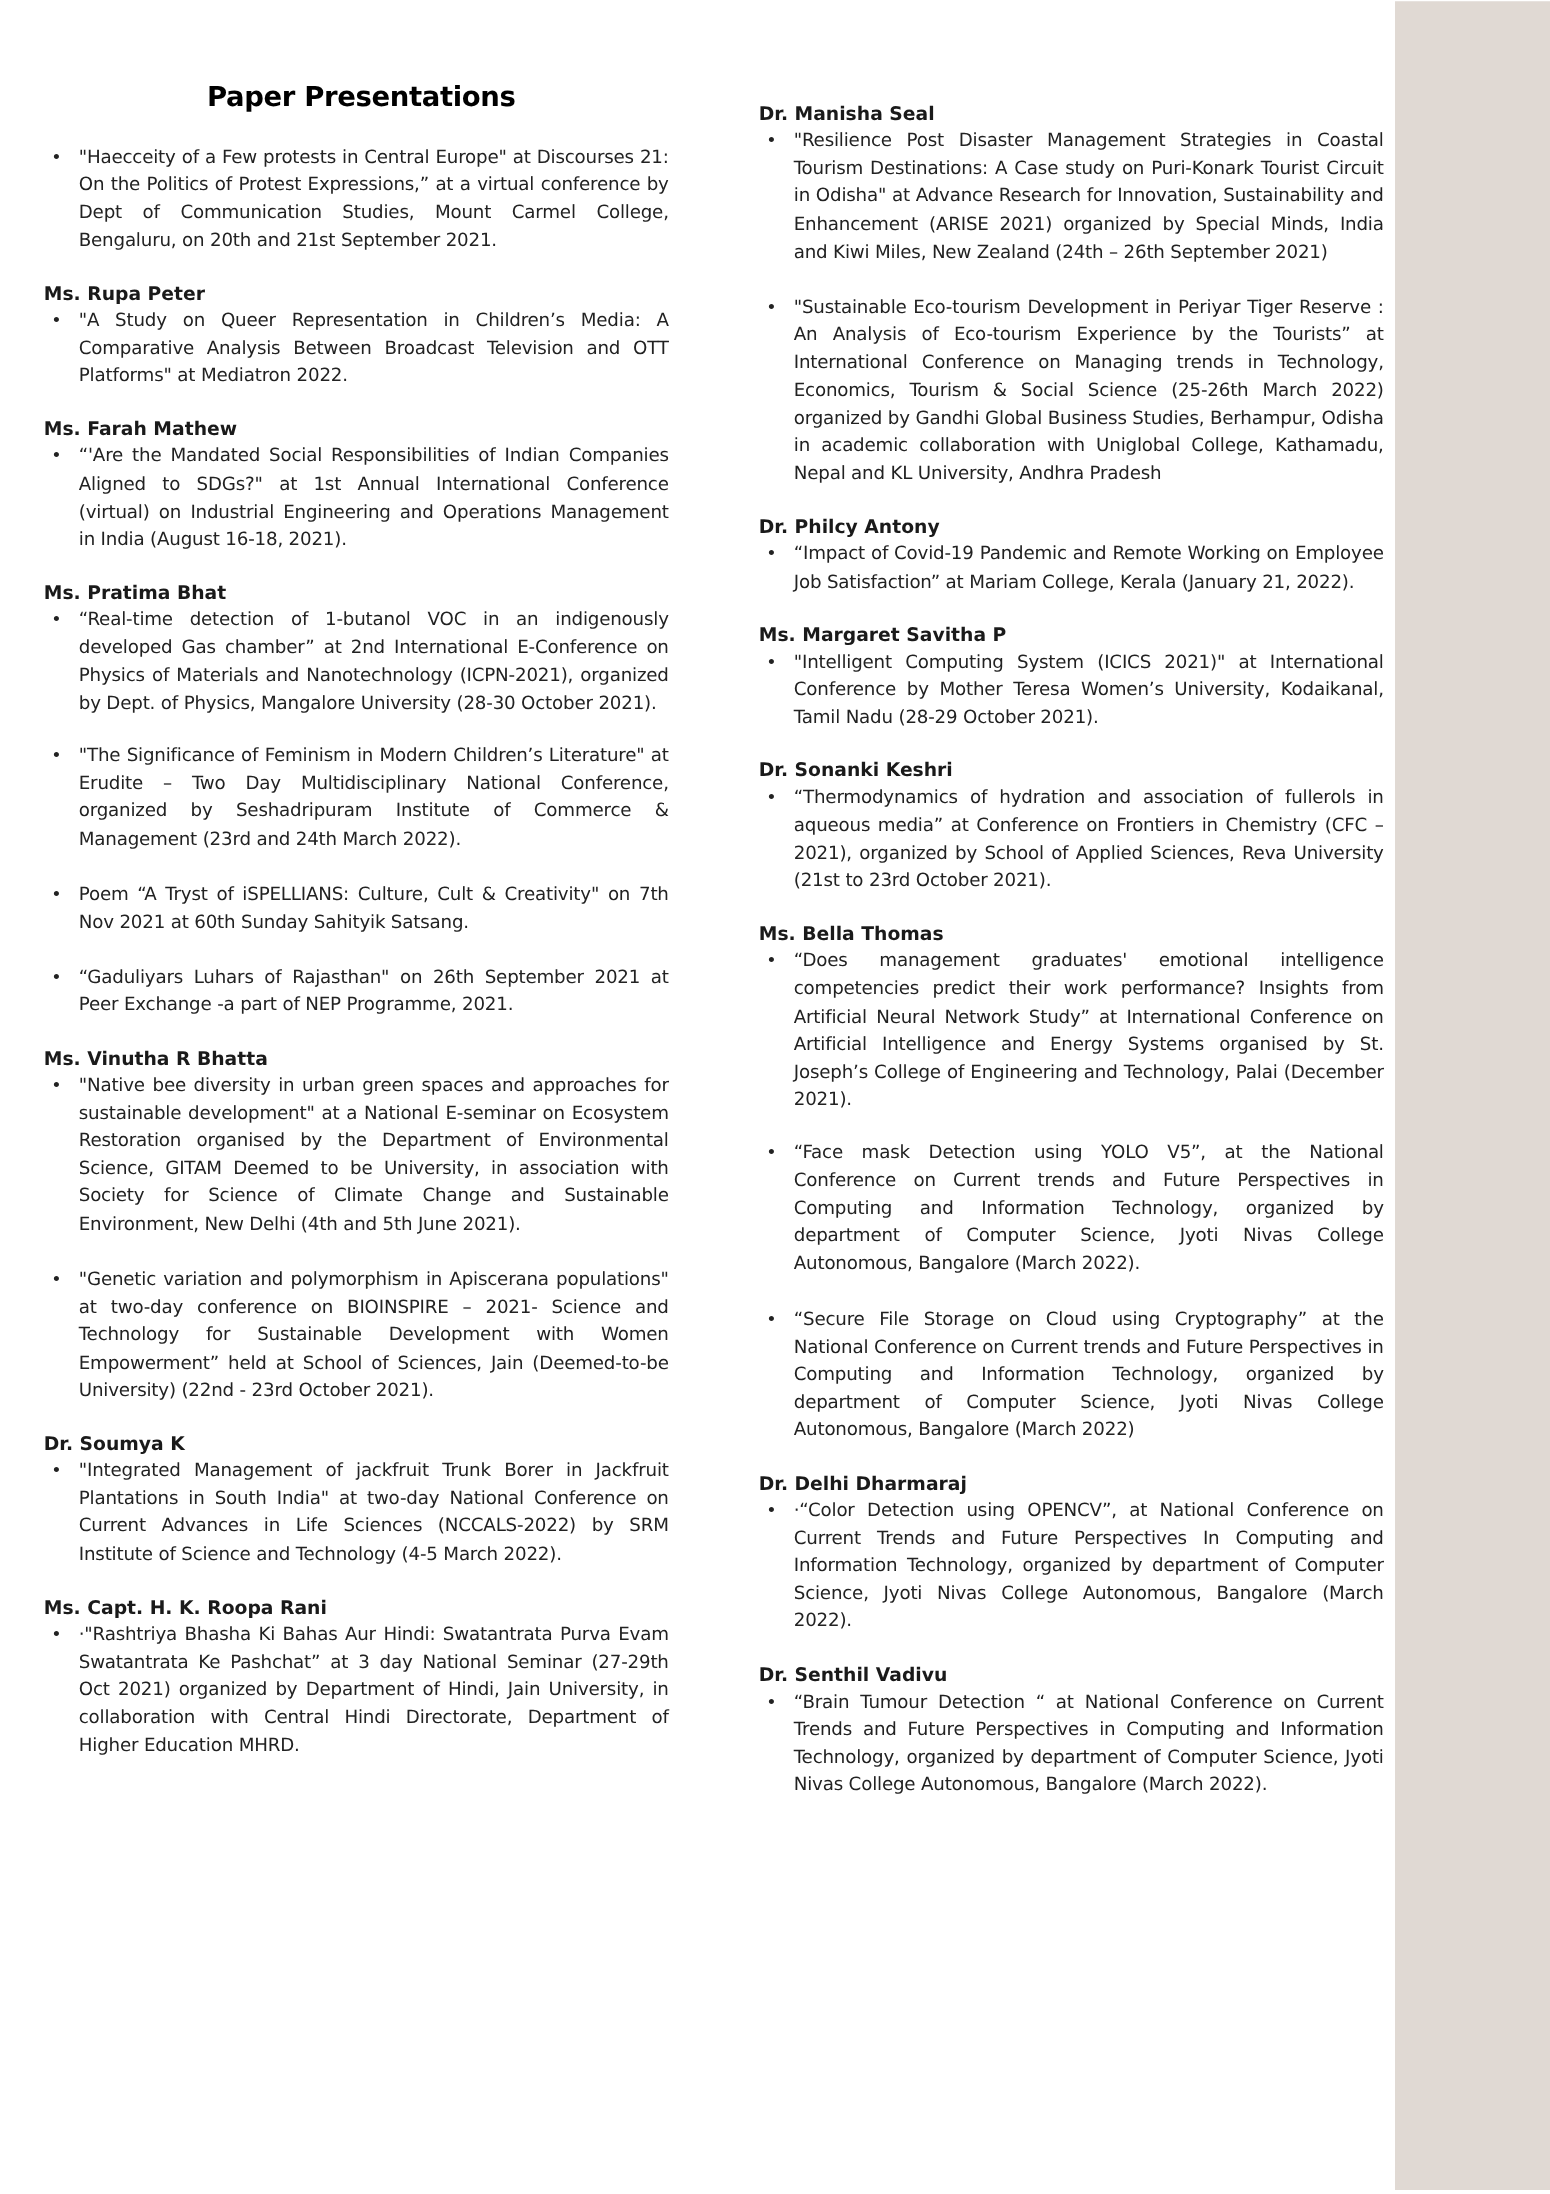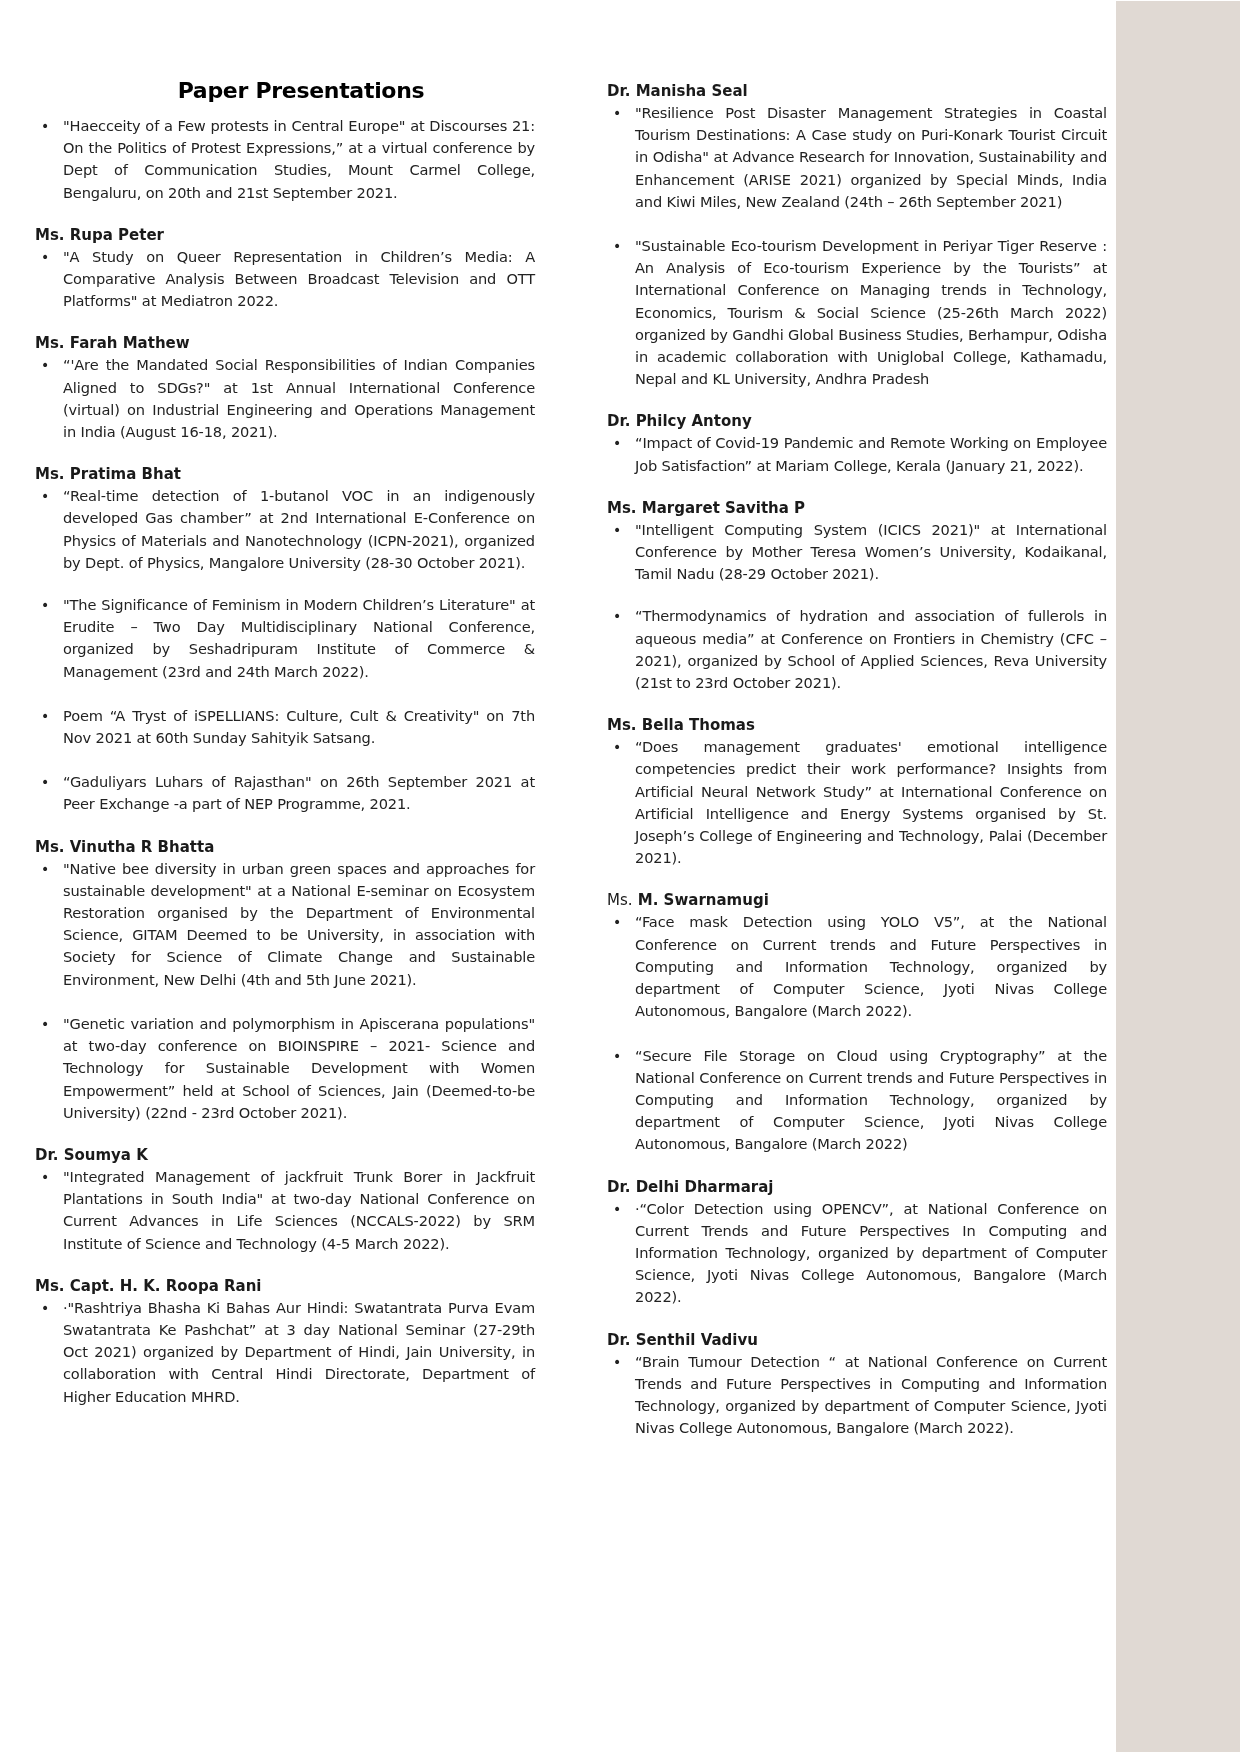--- a/index.html
+++ b/index.html
@@ -36,21 +36,21 @@
   .item .bullet {
     position: absolute; left: 6px; top: 0; font-size: 14px; line-height: 22px;
   }
   .item .txt { display: block; width: 472px; }
 </style>
 </head>
 <body>
 
 <div class="sidebar"></div>
 
-<h1 class="title" style="margin:16px;">Paper Presentations</h1>
+<h1 class="title" style="margin:4px;">Paper Presentations</h1>
 
 <div class="col left">
   <div class="entry">
     <ul class="items">
       <li class="item">
           <span class="bullet">•</span>
           <span class="txt">"Haecceity of a Few protests in Central Europe" at Discourses 21: On the Politics of Protest Expressions,” at a virtual conference by Dept of Communication Studies, Mount Carmel College, Bengaluru, on 20th and 21st September 2021.</span>
         </li>
     </ul>
   </div>
@@ -156,38 +156,38 @@
   <div class="entry">
     <div class="name">Ms. Margaret Savitha P</div>
     <ul class="items">
       <li class="item">
           <span class="bullet">•</span>
           <span class="txt">"Intelligent Computing System (ICICS 2021)" at International Conference by Mother Teresa Women’s University, Kodaikanal, Tamil Nadu (28-29 October 2021).</span>
         </li>
     </ul>
   </div>
   <div class="entry">
+    <div class="name">Dr. Sonanki Keshri</div>
     <ul class="items">
       <li class="item">
           <span class="bullet">•</span>
           <span class="txt">“Thermodynamics of hydration and association of fullerols in aqueous media” at Conference on Frontiers in Chemistry (CFC – 2021), organized by School of Applied Sciences, Reva University (21st to 23rd October 2021).</span>
         </li>
     </ul>
   </div>
   <div class="entry">
     <div class="name">Ms. Bella Thomas</div>
     <ul class="items">
       <li class="item">
           <span class="bullet">•</span>
           <span class="txt">“Does management graduates' emotional intelligence competencies predict their work performance? Insights from Artificial Neural Network Study” at International Conference on Artificial Intelligence and Energy Systems organised by St. Joseph’s College of Engineering and Technology, Palai (December 2021).</span>
         </li>
     </ul>
   </div>
   <div class="entry">
-    <div class="name"><span class="prefix-light">Ms.</span> <span>M. Swarnamugi</span></div>
     <ul class="items">
       <li class="item">
           <span class="bullet">•</span>
           <span class="txt">“Face mask Detection using YOLO V5”, at the National Conference on Current trends and Future Perspectives in Computing and Information Technology, organized by department of Computer Science, Jyoti Nivas College Autonomous, Bangalore (March 2022).</span>
         </li>
       <li class="item">
           <span class="bullet">•</span>
           <span class="txt">“Secure File Storage on Cloud using Cryptography” at the National Conference on Current trends and Future Perspectives in Computing and Information Technology, organized by department of Computer Science, Jyoti Nivas College Autonomous, Bangalore (March 2022)</span>
         </li>
     </ul>

